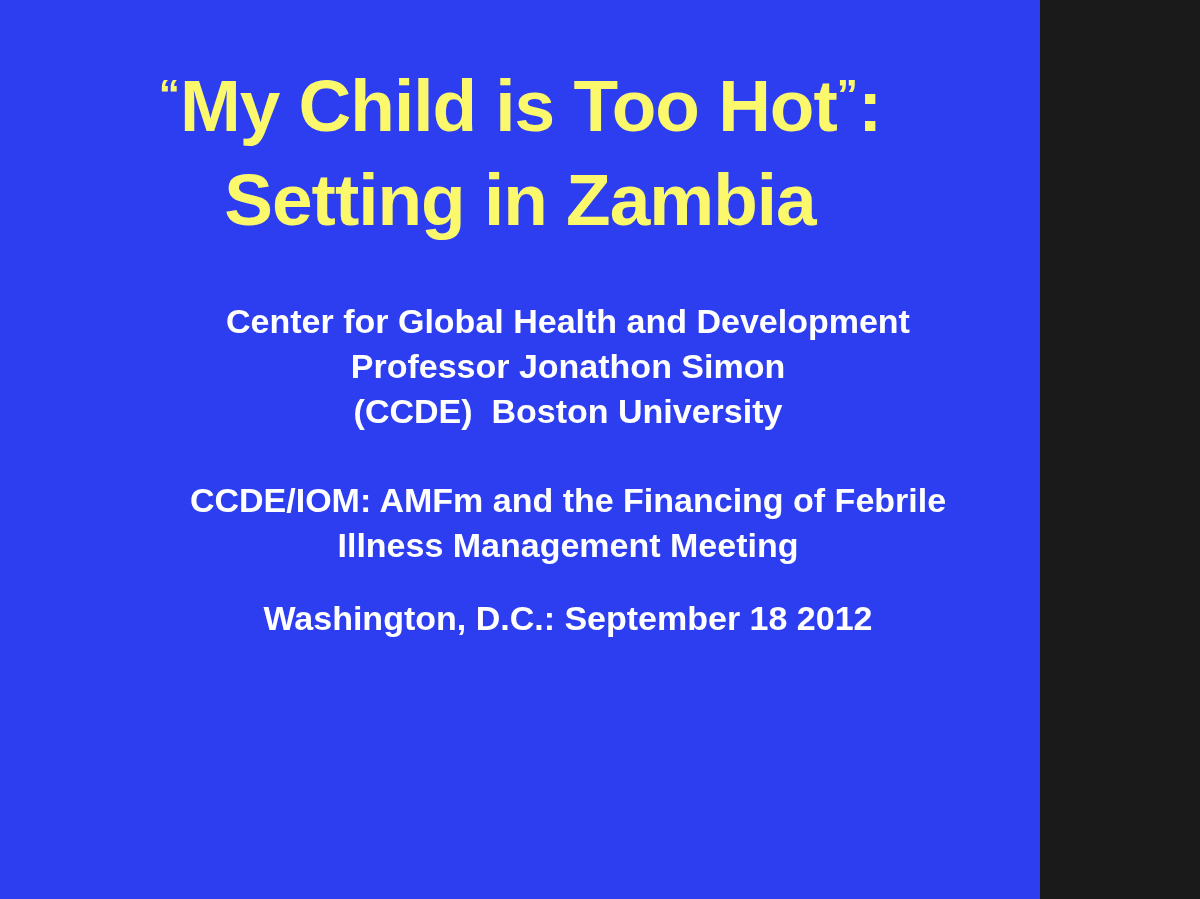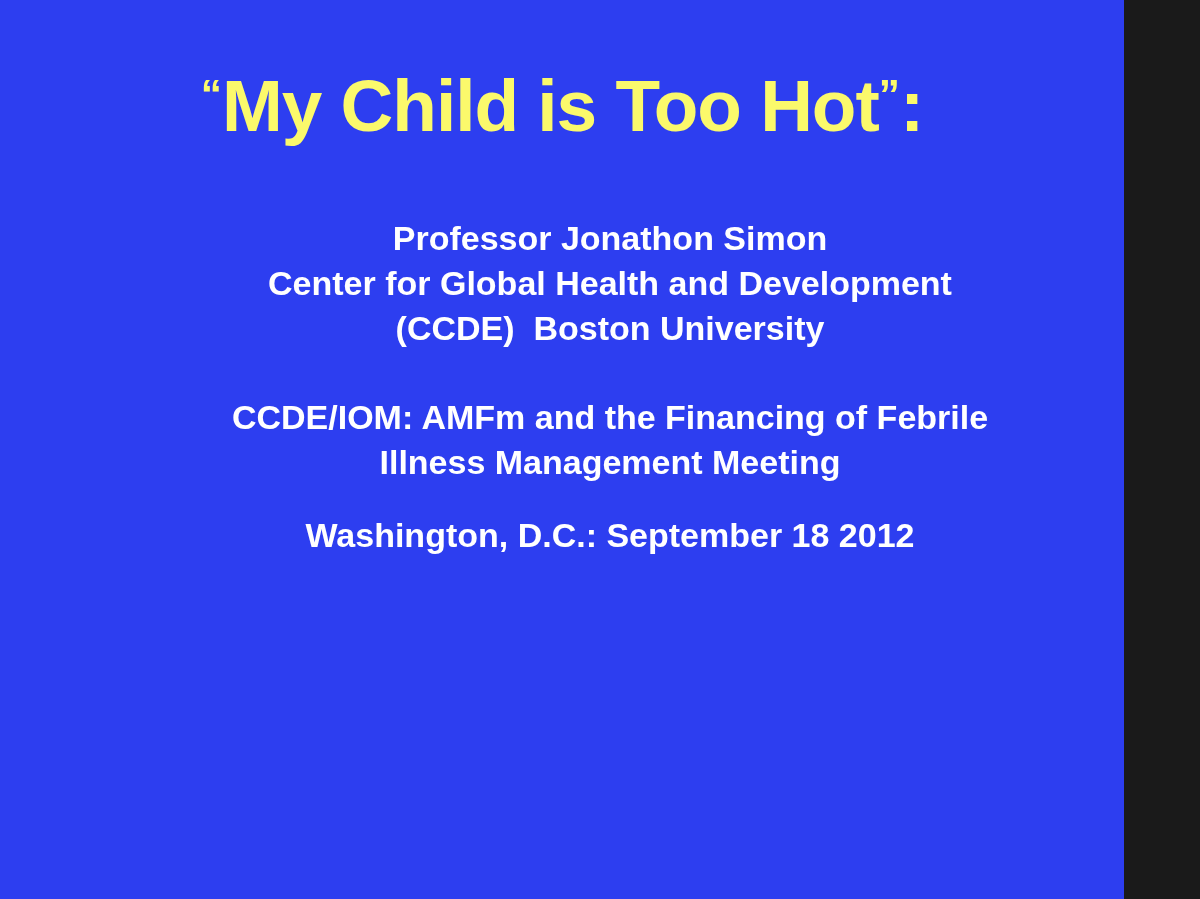--- a/index.html
+++ b/index.html
@@ -2,21 +2,21 @@
 <html><head>
 <meta charset="utf-8">
 <style>
   html, body {
     margin: 0;
     padding: 0;
     background: #1a1a1a;
   }
   .slide {
     position: relative;
-    width: 1124px;
+    width: 1040px;
     height: 899px;
     background: #2d3ef0;
     box-sizing: border-box;
     padding-top: 64px;
     overflow: hidden;
     font-family: "Liberation Sans", "DejaVu Sans", sans-serif;
   }
   .title-block {
     text-align: center;
     color: #fbf96b;
@@ -45,25 +45,26 @@
   .footer-block   { margin-top: 28px; }
   .pre { white-space: pre-wrap; }
 </style>
 </head>
 <body>
 
 <div class="slide" style="background: rgb(45, 62, 240);">
 
   <div class="title-block" style="color: rgb(251, 249, 107);">
     <div class="title-line"><span class="q">“</span><span>My Child is Too Hot</span><span class="q">”</span><span>:</span></div>
+    <div class="title-line">Setting in Zambia</div>
   </div>
 
   <div class="body-block presenter-block" style="color: rgb(255, 255, 255);">
+    <div>Center for Global Health and Development</div>
     <div>Professor Jonathon Simon</div>
-    <div>Center for Global Health and Development</div>
     <div class="pre">(CCDE)  Boston University</div>
   </div>
 
   <div class="body-block meeting-block" style="color: rgb(255, 255, 255); margin-top: 44px;">
     <div>CCDE/IOM: AMFm and the Financing of Febrile</div>
     <div>Illness Management Meeting</div>
   </div>
 
   <div class="body-block footer-block" style="color: rgb(255, 255, 255);">
     <div>Washington, D.C.: September 18 2012</div>

